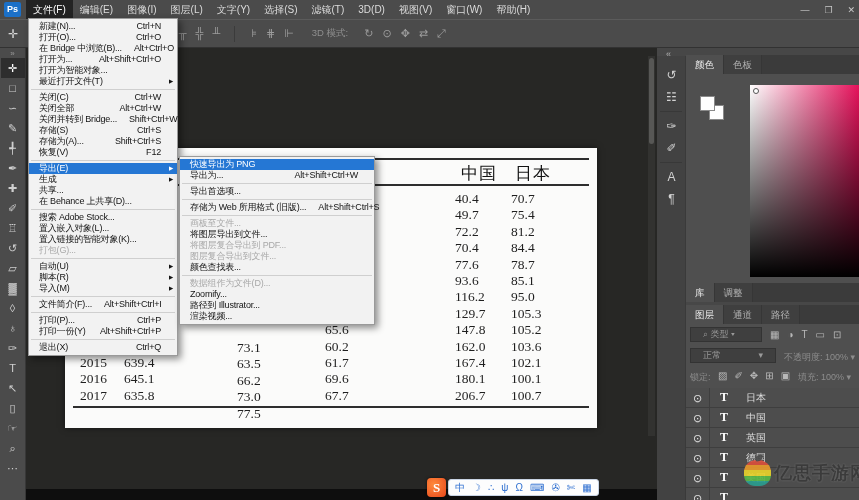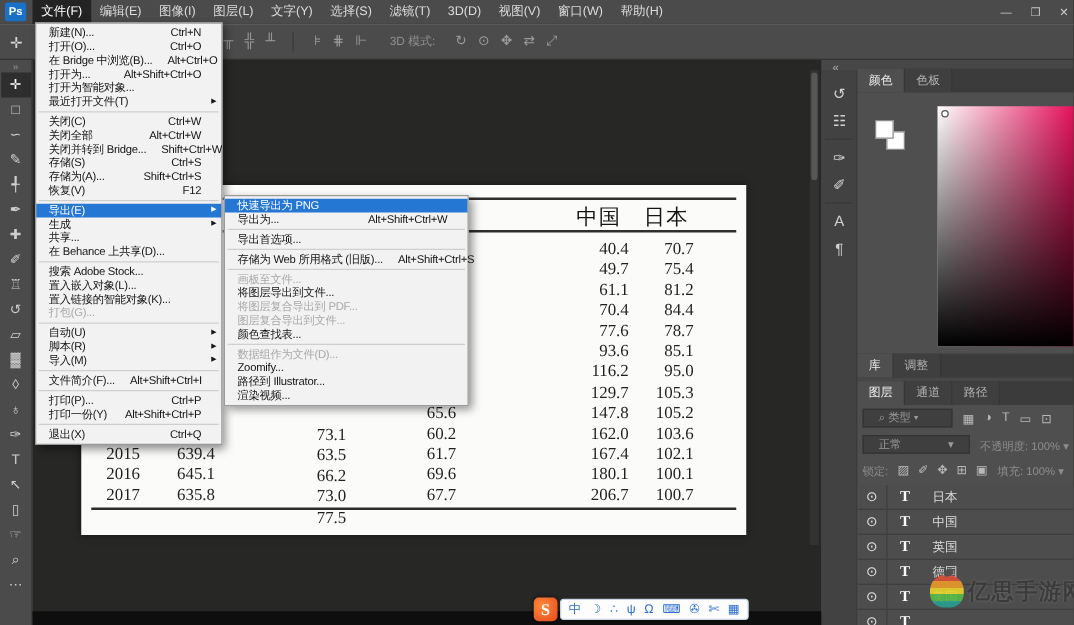--- a/index.html
+++ b/index.html
@@ -32,21 +32,21 @@
   .tool{width:24px;height:20px;color:#cfcfcf;font-size:11px;text-align:center;line-height:20px}
   .tool.active{background:#2e2e2e;color:#fff}
 
   
   #canvas{left:26px;top:48px;width:631px;height:452px;background:#272725;overflow:hidden}
   #vscroll{position:absolute;right:2px;top:8px;width:7px;height:380px;background:#323230}
   #vscroll .thumb{position:absolute;left:1px;top:2px;width:5px;height:86px;background:#575755;border-radius:3px}
   #document{position:absolute;left:39px;top:100px;width:532px;height:280px;background:#fbfbfa;box-shadow:0 0 6px rgba(0,0,0,.5)}
   .rule{position:absolute;background:#2e2e2e}
   .thead{position:absolute;font-family:"Liberation Serif",serif;font-size:17px;color:#141414;letter-spacing:1px}
-  .tcol{position:absolute;font-family:"Liberation Serif",serif;font-size:13.5px;color:#1f1f1f;text-align:right}
+  .tcol{position:absolute;font-family:"Liberation Serif",serif;font-size:13.5px;color:#1f1f1f;}
   .tcol div{height:16.4px;line-height:16.4px}
   #blackstrip{left:26px;top:489px;width:631px;height:11px;background:#0e0e0e;z-index:6}
 
   
   .wmenu{position:absolute;background:#f2f2f2;border:1px solid #9a9a9a;box-shadow:3px 3px 7px rgba(0,0,0,.45);
     padding:2px 0;font-size:9px;color:#141414;letter-spacing:-0.2px}
   #filemenu{left:28px;top:18px;width:150px;z-index:30}
   #exportmenu{left:179px;top:156px;width:196px;z-index:31}
   .mi{height:11px;line-height:11px;padding:0 16px 0 10px;display:flex;justify-content:space-between;position:relative;white-space:nowrap}
   .mi .sc{margin-left:12px}
@@ -221,21 +221,21 @@
     <div>65.6</div>
         <div>60.2</div>
         <div>61.7</div>
         <div>69.6</div>
         <div>67.7</div>
       </div>
     <div class="tcol" style="left:390px;top:43px;width:48px">
 
     <div>40.4</div>
         <div>49.7</div>
-        <div>61.1</div>
+        <div>72.2</div>
         <div>70.4</div>
         <div>77.6</div>
         <div>93.6</div>
         <div>116.2</div>
         <div>129.7</div>
         <div>147.8</div>
         <div>162.0</div>
         <div>167.4</div>
         <div>180.1</div>
         <div>206.7</div>

